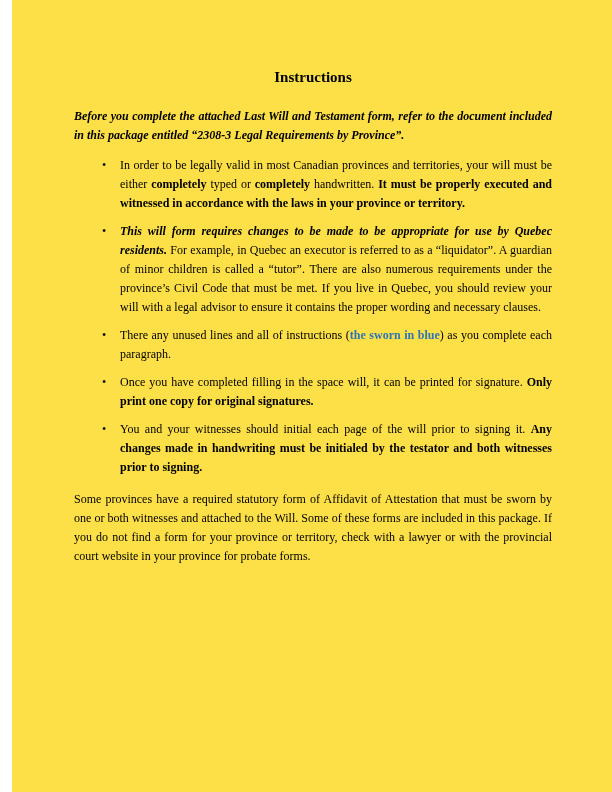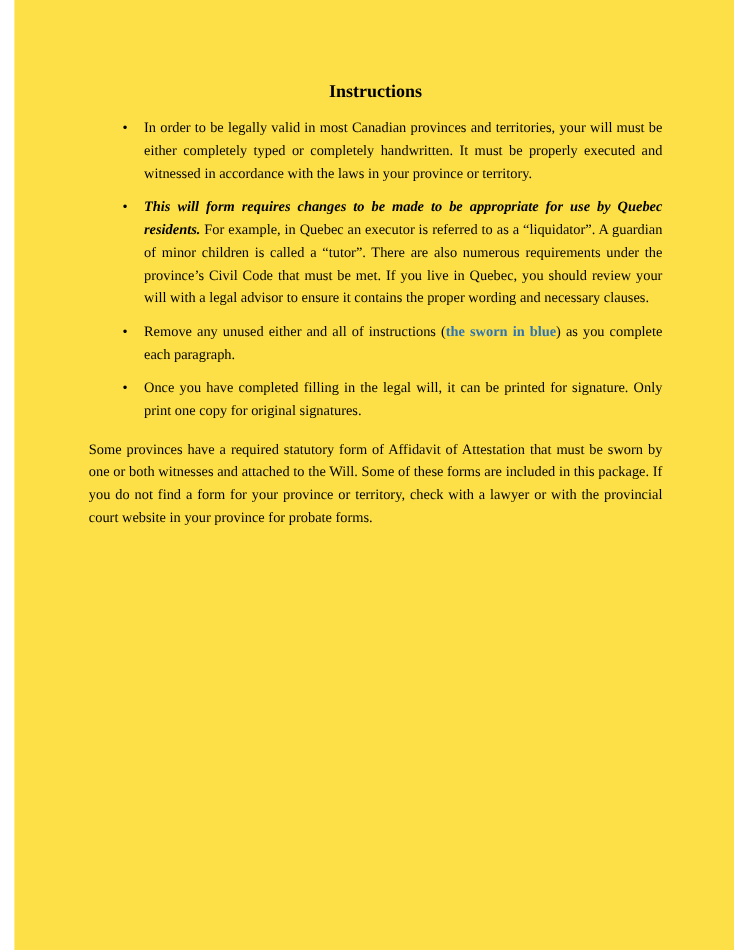--- a/index.html
+++ b/index.html
@@ -50,36 +50,38 @@
     content: "\2022";
     position: absolute;
     left: -18px;
     top: 0;
   }
   .closing {
     margin: 13px 0 0 0;
     line-height: 19px;
     text-align: justify;
   }
-  .seg.b  { font-weight: 400; }
+  .seg.b  { font-weight: 700; }
   .seg.bi { font-weight: 700; font-style: italic; }
   .seg.bblue { font-weight: 700; color: var(--accent-blue); }
 </style>
 </head>
 <body>
 
 <div class="page">
   <div class="content">
 
     <h1 class="doc-title">Instructions</h1>
 
+    <p class="intro"><span class="seg bi">Before you complete the attached Last Will and Testament form, refer to the document included in this package entitled “2308-3 Legal Requirements by Province”.</span></p>
 
     <ul class="bullets">
       <li><span class="seg">In order to be legally valid in most Canadian provinces and territories, your will must be either </span><span class="seg b">completely</span><span class="seg"> typed or </span><span class="seg b">completely</span><span class="seg"> handwritten. </span><span class="seg b">It must be properly executed and witnessed in accordance with the laws in your province or territory.</span></li>
       <li><span class="seg bi">This will form requires changes to be made to be appropriate for use by Quebec residents.</span><span class="seg"> For example, in Quebec an executor is referred to as a “liquidator”. A guardian of minor children is called a “tutor”. There are also numerous requirements under the province’s Civil Code that must be met. If you live in Quebec, you should review your will with a legal advisor to ensure it contains the proper wording and necessary clauses.</span></li>
-      <li><span class="seg">Remove any unused either and all of instructions (</span><span class="seg bblue">the sworn in blue</span><span class="seg">) as you complete each paragraph.</span></li>
-      <li><span class="seg">Once you have completed filling in the legal will, it can be printed for signature. </span><span class="seg b">Only print one copy for original signatures.</span></li>
+      <li><span class="seg">There any unused lines and all of instructions (</span><span class="seg bblue">the sworn in blue</span><span class="seg">) as you complete each paragraph.</span></li>
+      <li><span class="seg">Once you have completed filling in the space will, it can be printed for signature. </span><span class="seg b">Only print one copy for original signatures.</span></li>
+      <li><span class="seg">You and your witnesses should initial each page of the will prior to signing it. </span><span class="seg b">Any changes made in handwriting must be initialed by the testator and both witnesses prior to signing.</span></li>
     </ul>
 
     <p class="closing"><span class="seg">Some provinces have a required statutory form of Affidavit of Attestation that must be sworn by one or both witnesses and attached to the Will. Some of these forms are included in this package. If you do not find a form for your province or territory, check with a lawyer or with the provincial court website in your province for probate forms.</span></p>
 
   </div>
 </div>
 
 </body></html>

